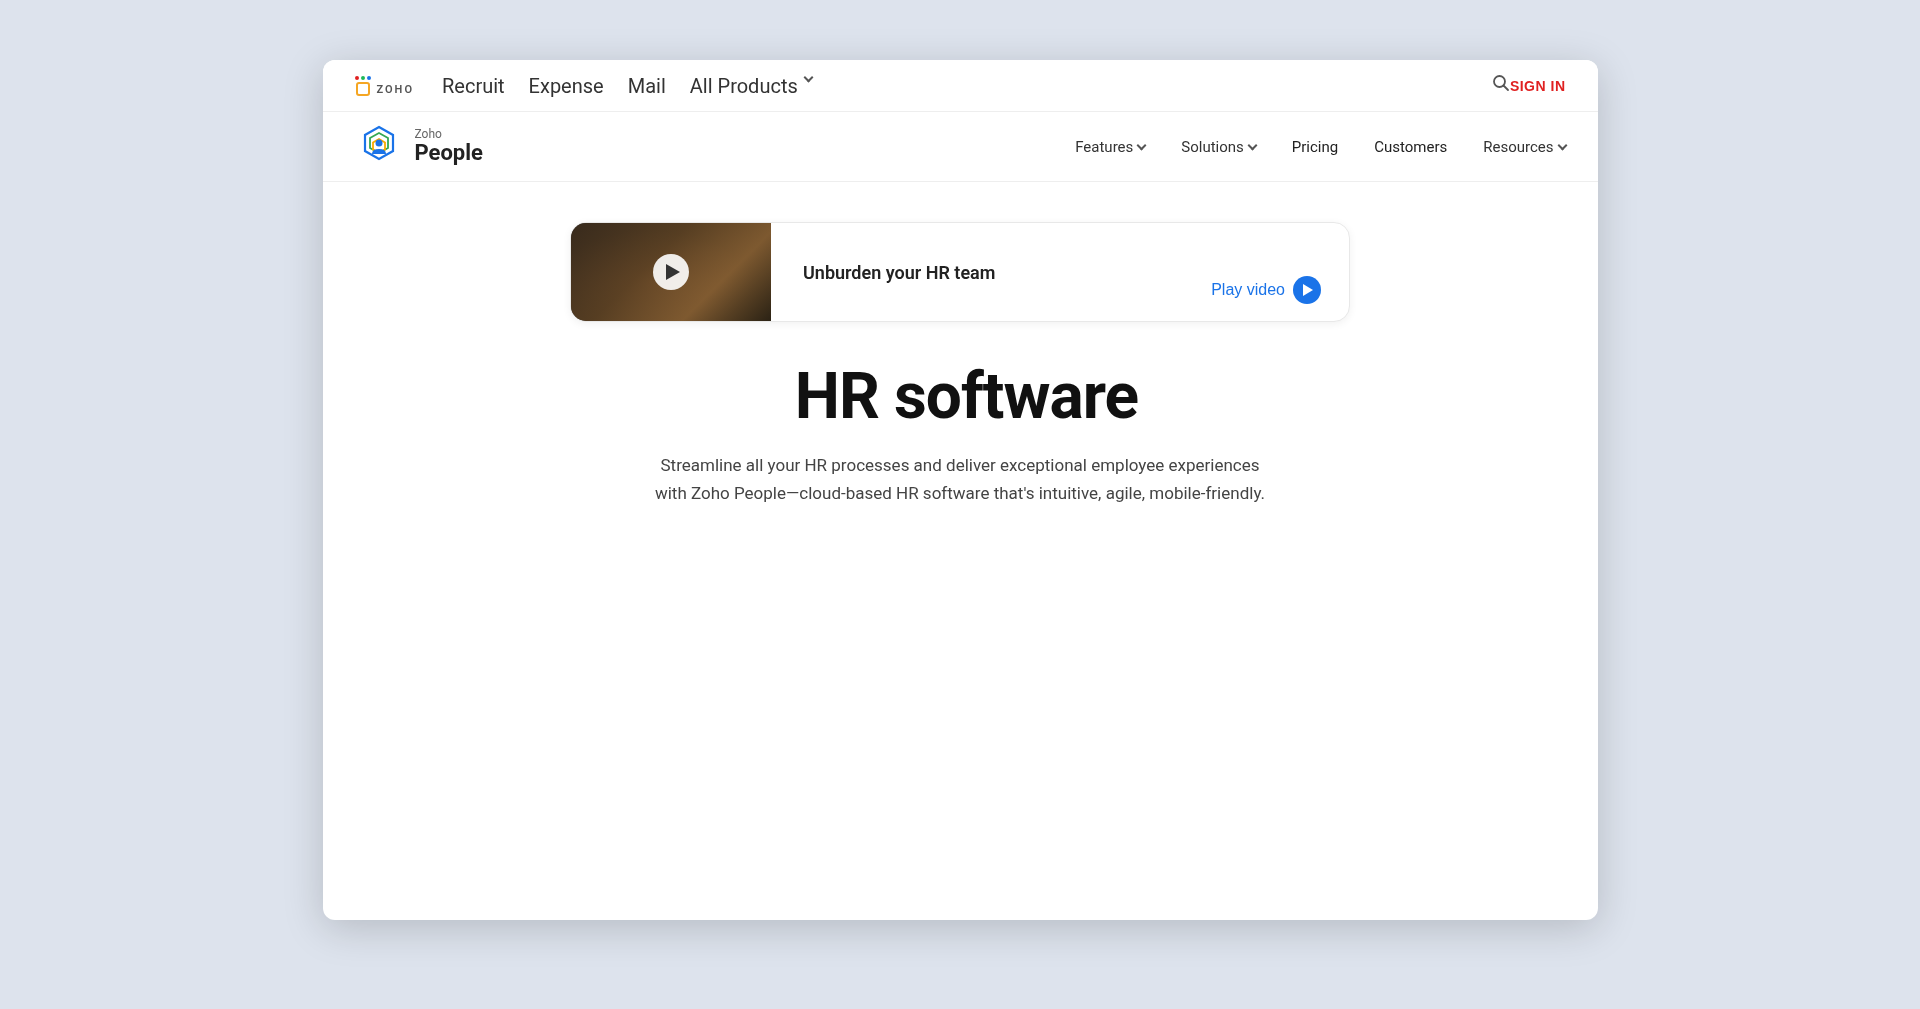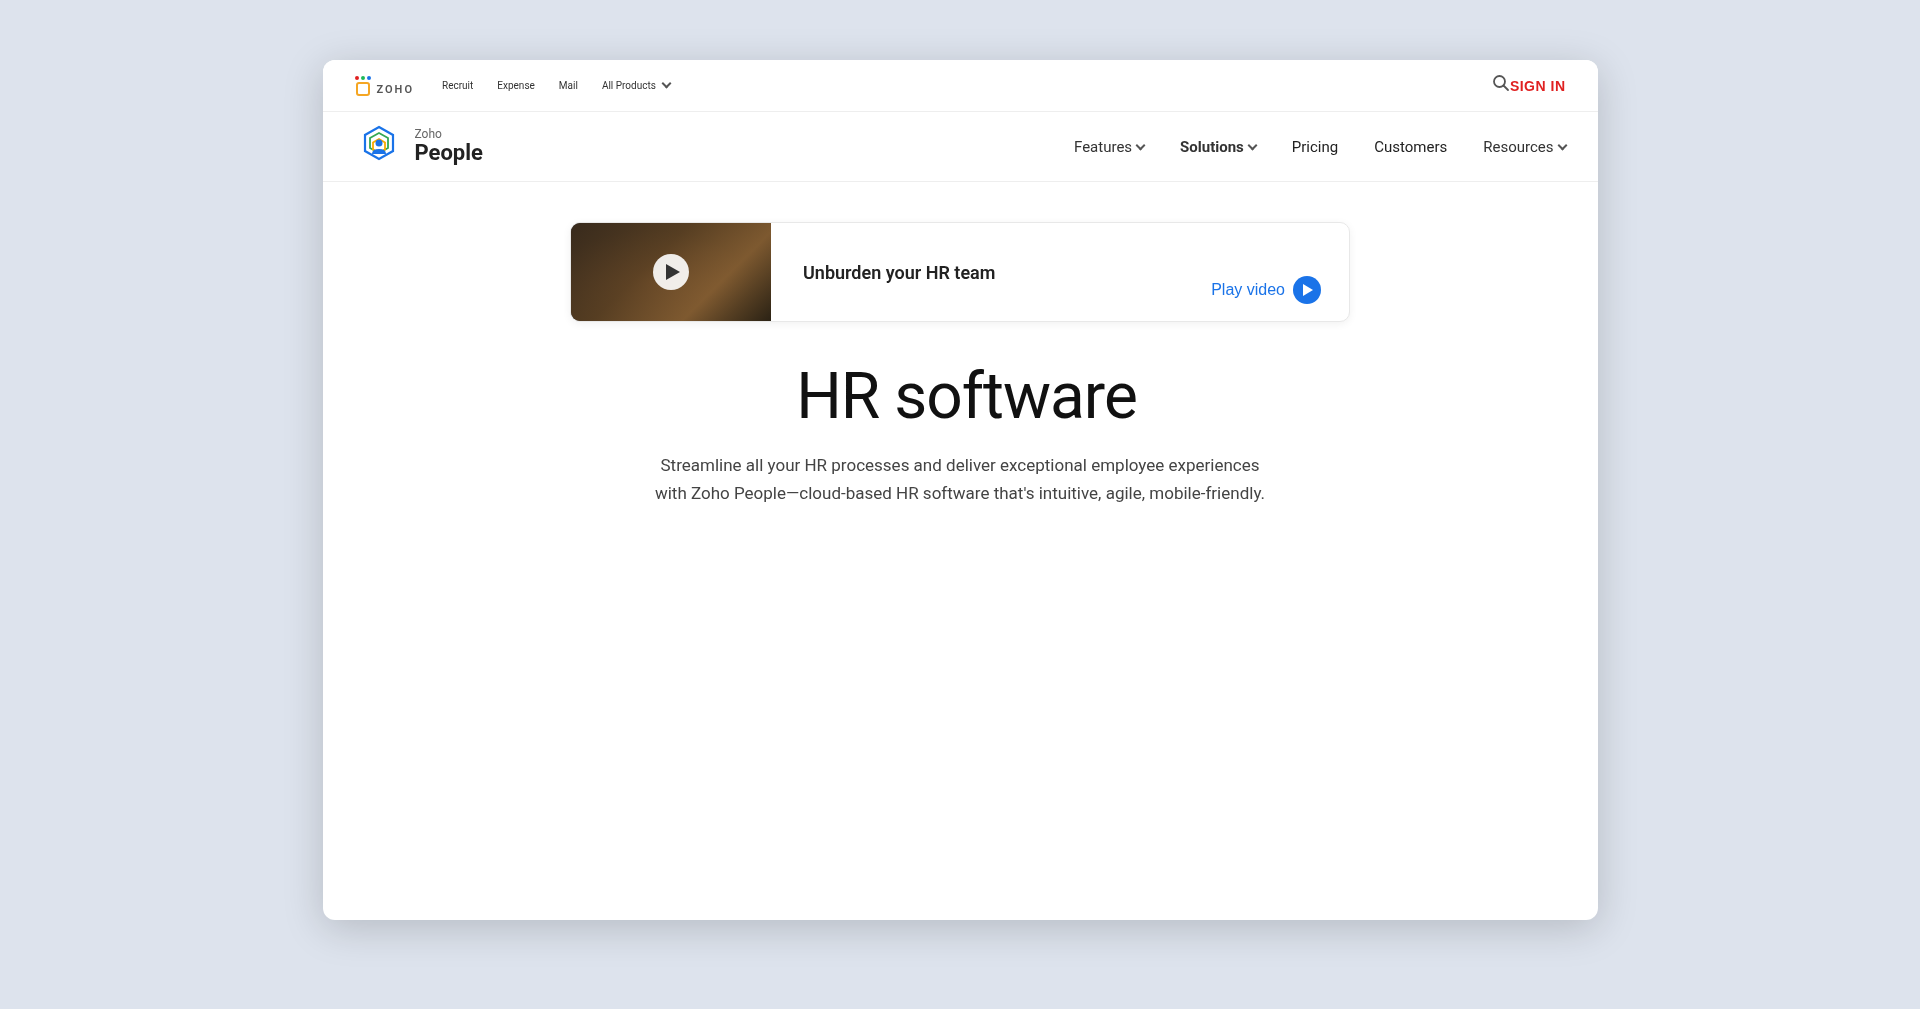--- a/index.html
+++ b/index.html
@@ -62,21 +62,21 @@
 
     .top-nav-links {
       display: flex;
       align-items: center;
       gap: 24px;
     }
 
     .top-nav-links a {
       text-decoration: none;
       color: #333;
-      font-size: 10px;
+      font-size: 20px;
     }
 
     .top-nav-links .all-products {
       display: flex;
       align-items: flex-start;
       gap: 7px;
     }
 
     .top-bar-right {
       display: flex;
@@ -175,21 +175,21 @@
       align-items: center;
       text-align: center;
     }
 
     
     .video-banner {
       display: flex;
       align-items: center;
       background: #fff;
       border: 1px solid #e8e8e8;
-      border-radius: 10px;
+      border-radius: 16px;
       padding: 0;
       width: 780px;
       height: 100px;
       overflow: hidden;
       box-shadow: 0 2px 8px rgba(0,0,0,0.06);
       margin-bottom: 40px;
     }
 
     .video-thumbnail {
       width: 200px;
@@ -272,21 +272,21 @@
       height: 0;
       border-top: 6px solid transparent;
       border-bottom: 6px solid transparent;
       border-left: 10px solid #fff;
       margin-left: 2px;
     }
 
     
     .hero-headline {
       font-size: 64px;
-      font-weight: 400;
+      font-weight: 700;
       color: #111;
       line-height: 1.1;
       margin-bottom: 20px;
       letter-spacing: -1px;
       margin-left: 13px;
     }
 
     .hero-subtext {
       font-size: 17px;
       color: #444;
@@ -367,21 +367,21 @@
         <span class="zoho-text">Zoho</span>
         <span class="people-text">People</span>
       </div>
     </div>
 
     <nav class="product-nav-links">
       <a href="#" style="display:flex;align-items:center;gap:5px;">
         <span>Features</span>
         <span class="chevron"></span>
       </a>
-      <a href="#" style="display:flex;align-items:center;gap:5px;font-weight:bold;">
+      <a href="#" style="display:flex;align-items:center;gap:5px;">
         <span>Solutions</span>
         <span class="chevron"></span>
       </a>
       <a href="#" class="pricing-link">Pricing</a>
       <a href="#" class="customers-link">Customers</a>
       <a href="#" style="display:flex;align-items:center;gap:5px;">
         <span>Resources</span>
         <span class="chevron"></span>
       </a>
     </nav>

